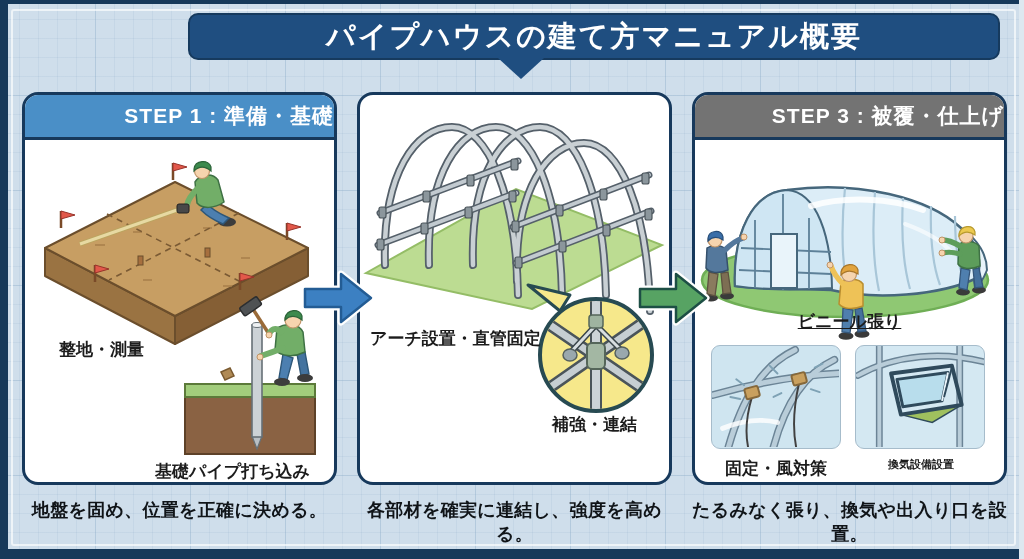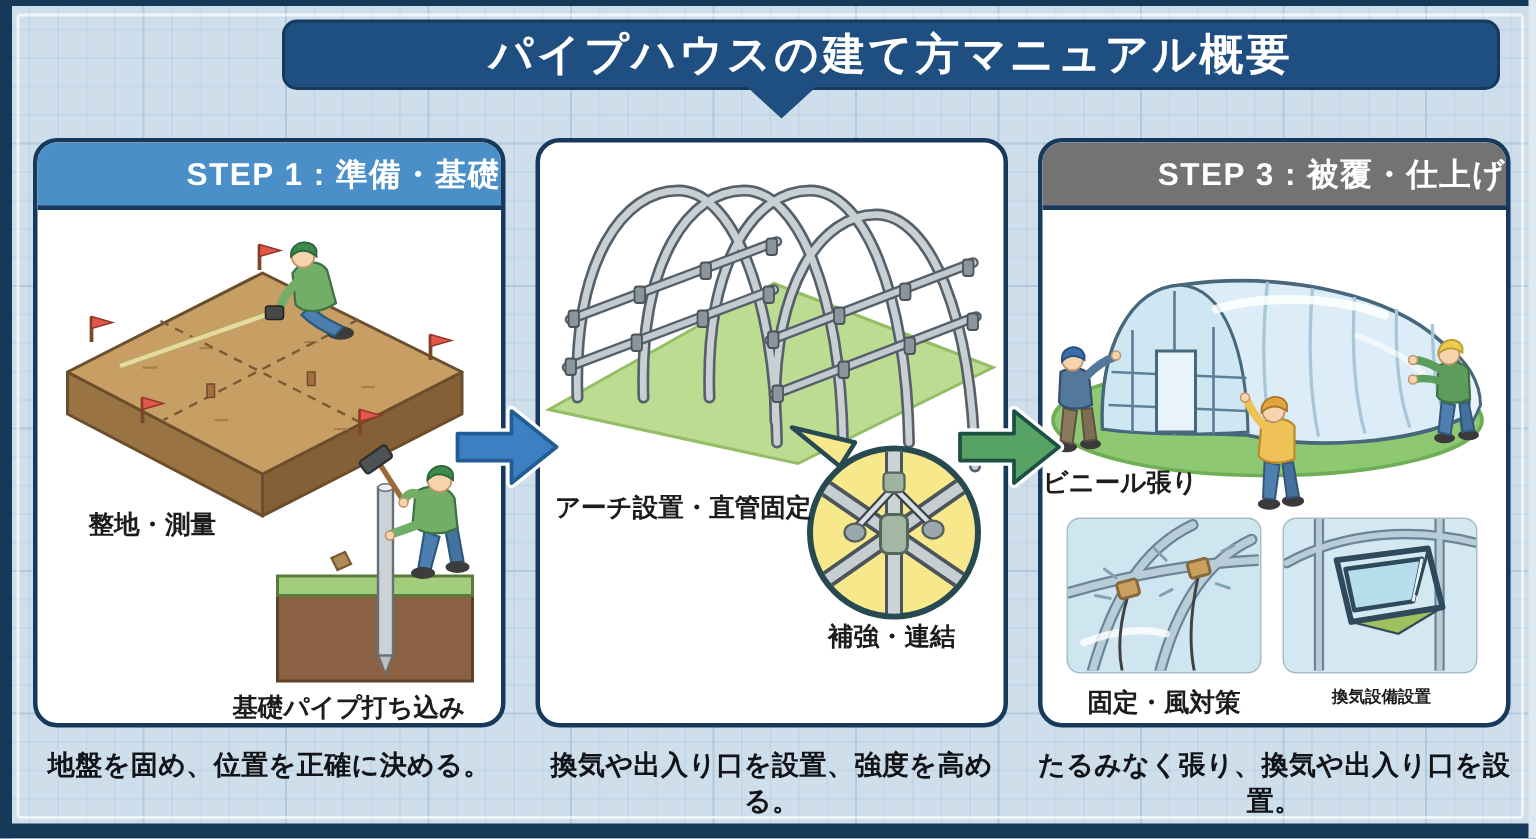--- a/index.html
+++ b/index.html
@@ -30,21 +30,21 @@
     font-weight:bold;font-size:21px;border-bottom:3px solid #17395c;letter-spacing:1px;}
   .h1{background:#4a8fc7}.h2{background:#3e9187}.h3{background:#737373}
   .panel-body{position:relative;width:100%;height:345px;}
   svg.illu{position:absolute;left:0;top:0;}
 
   .caption{position:absolute;font-size:17px;font-weight:bold;color:#1c1c1c;white-space:nowrap;}
   .cap-1a{left:34px;top:198px}
   .cap-1b{left:130px;top:320px}
   .cap-2a{left:10px;top:232px}
   .cap-2b{left:192px;top:318px}
-  .cap-3a{left:0;top:170px;width:100%;text-align:left;white-space:normal;}
+  .cap-3a{left:0;top:170px;width:100%;text-align:center;white-space:normal;text-decoration:underline;}
   .cap-3b{left:16px;top:317px;width:130px;text-align:center;font-size:17px;}
   .cap-3c{left:160px;top:317px;width:132px;text-align:center;font-size:11px;}
 
   .thumb{position:absolute;width:130px;height:104px;border-radius:9px;overflow:hidden;border:1.5px solid #a6bccb;box-sizing:border-box;}
   .thumb-a{left:16px;top:205px;background:#cfe5f0;}
   .thumb-b{left:160px;top:205px;background:#d4e8f2;}
 
   .summary{position:absolute;top:498px;width:315px;text-align:center;font-size:18px;font-weight:600;
     color:#101418;z-index:2;letter-spacing:.3px;}
   .sm1{left:22px}.sm2{left:357px}.sm3{left:692px}
@@ -383,15 +383,15 @@
   <svg class="arrow a1" viewBox="0 0 78 64">
     <path d="M6,23 L42,23 L42,8 L72,32 L42,56 L42,41 L6,41 Z" fill="#3c80c2" stroke="#ffffff" stroke-width="7" stroke-linejoin="round"></path>
     <path d="M6,23 L42,23 L42,8 L72,32 L42,56 L42,41 L6,41 Z" fill="#3c80c2" stroke="#235c94" stroke-width="2.5" stroke-linejoin="round"></path>
   </svg>
   <svg class="arrow a2" viewBox="0 0 78 64">
     <path d="M6,23 L42,23 L42,8 L72,32 L42,56 L42,41 L6,41 Z" fill="#57a363" stroke="#ffffff" stroke-width="7" stroke-linejoin="round"></path>
     <path d="M6,23 L42,23 L42,8 L72,32 L42,56 L42,41 L6,41 Z" fill="#57a363" stroke="#1d4f45" stroke-width="2.5" stroke-linejoin="round"></path>
   </svg>
 
   <div class="summary sm1">地盤を固め、位置を正確に決める。</div>
-  <div class="summary sm2">換気や出入り口を設置、強度を高める。</div>
+  <div class="summary sm2">各部材を確実に連結し、強度を高める。</div>
   <div class="summary sm3">たるみなく張り、換気や出入り口を設置。</div>
 </div>
 
 </body></html>

